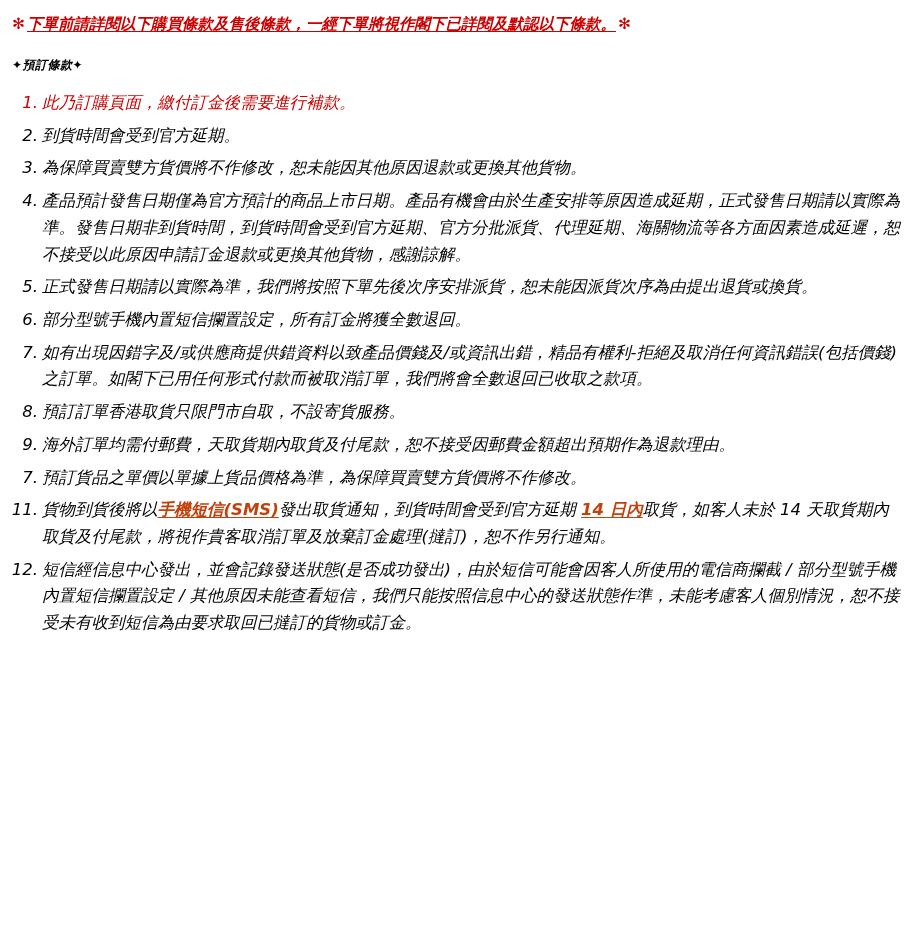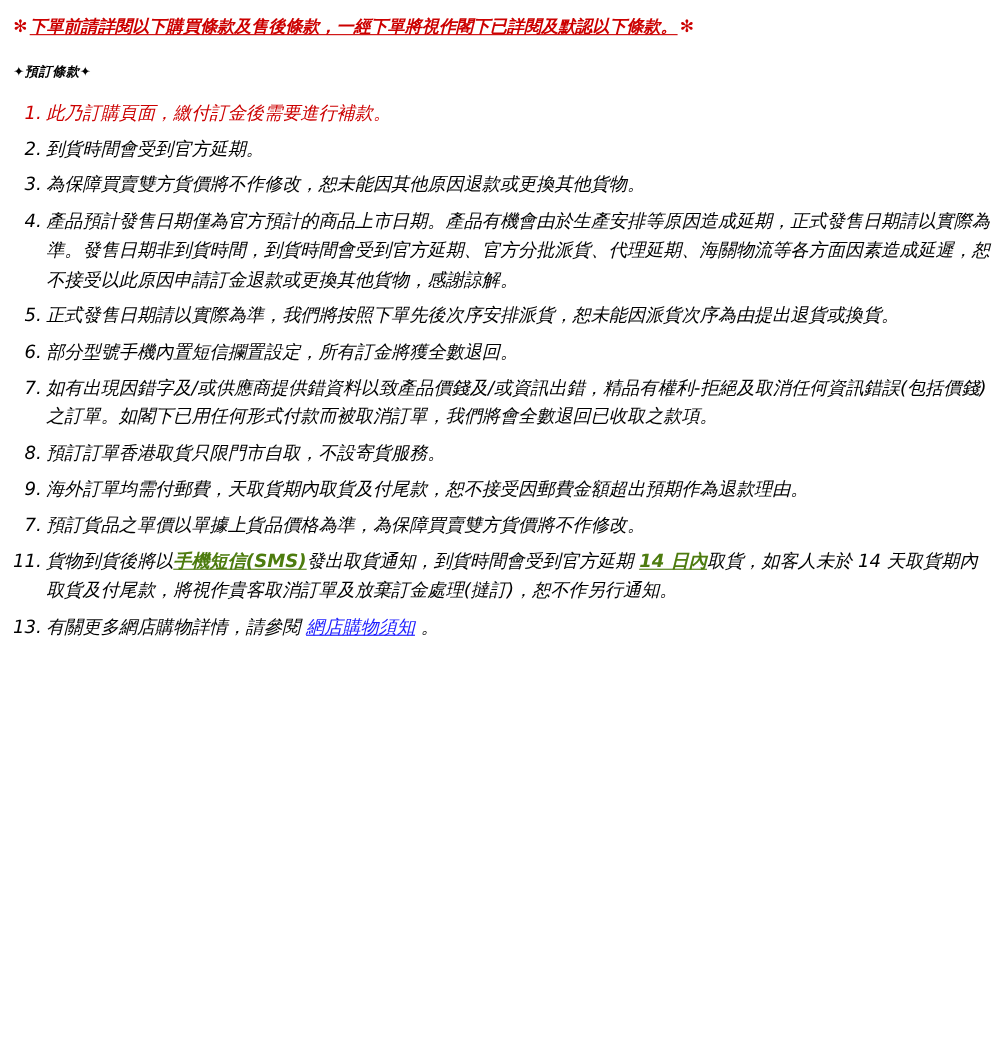--- a/index.html
+++ b/index.html
@@ -75,21 +75,21 @@
   }
   ol.terms > li.red,
   ol.terms > li.red .num {
     color: #cc0000;
   }
   ol.terms > li .body {
     display: block;
   }
 
   .u-red {
-    color: #4d7c0f;
+    color: #c2410c;
     text-decoration: underline;
     text-underline-offset: 2px;
     font-weight: bold;
     text-align: right;
   }
   .link {
     color: #1a1aff;
     text-decoration: underline;
     text-underline-offset: 2px;
     cursor: pointer;
@@ -147,18 +147,18 @@
       </li>
       <li>
         <span class="num">7.</span>
         <span class="body">預訂貨品之單價以單據上貨品價格為準，為保障買賣雙方貨價將不作修改。</span>
       </li>
       <li>
         <span class="num">11.</span>
         <span class="body"><span>貨物到貨後將以</span><span class="u-red">手機短信(SMS)</span><span>發出取貨通知，到貨時間會受到官方延期 </span><span class="u-red">14 日內</span><span>取貨，如客人未於 14 天取貨期內取貨及付尾款，將視作貴客取消訂單及放棄訂金處理(撻訂)，恕不作另行通知。</span></span>
       </li>
       <li>
-        <span class="num">13.</span>
-        <span class="body"><span>有關更多網店購物詳情，請參閱 </span><a class="link" href="#">網店購物須知</a><span> 。</span></span>
+        <span class="num">12.</span>
+        <span class="body">短信經信息中心發出，並會記錄發送狀態(是否成功發出)，由於短信可能會因客人所使用的電信商攔截 / 部分型號手機內置短信攔置設定 / 其他原因未能查看短信，我們只能按照信息中心的發送狀態作準，未能考慮客人個別情況，恕不接受未有收到短信為由要求取回已撻訂的貨物或訂金。</span>
       </li>
     </ol>
 
 </div>
 
 </body></html>

